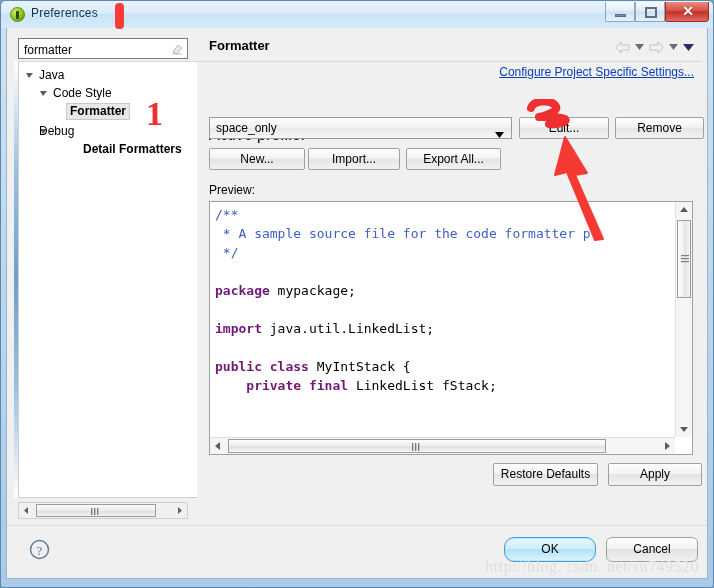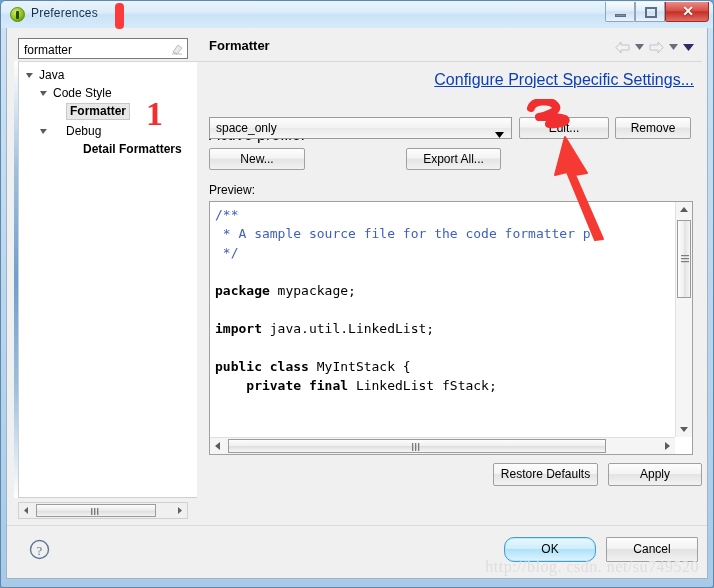--- a/index.html
+++ b/index.html
@@ -117,54 +117,54 @@
     border-bottom:1px solid #d8d8d8;
   }
   #page-title{
     position:absolute;left:12px;top:5px;font-size:13px;font-weight:bold;color:#000;
   }
   #nav{
     position:absolute;right:8px;top:6px;height:16px;display:flex;align-items:center;gap:5px;
   }
   .navarrow svg{display:block;}
   #cfg-link{
-    position:absolute;right:8px;top:38px;font-size:16px;color:#0b3fb8;
+    position:absolute;right:8px;top:32px;font-size:12px;color:#0b3fb8;
     text-decoration:underline;cursor:pointer;
   }
   #active-label{position:absolute;left:12px;top:65px;font-size:16px;color:#000;margin-top:28px;}
   #combo{
     position:absolute;left:12px;top:84px;width:303px;height:22px;
     background:linear-gradient(180deg,#fdfdfd 0%,#f2f2f2 48%,#e9e9e9 52%,#f7f7f7 100%);
     border:1px solid #9a9a9a;box-sizing:border-box;
   }
   #combo-value{position:absolute;left:6px;top:3px;font-size:12px;color:#000;}
   #combo-arrow{position:absolute;right:7px;top:9px;}
   .btn{
     position:absolute;height:22px;box-sizing:border-box;
     background:linear-gradient(180deg,#fdfdfd 0%,#f3f3f3 46%,#e4e4e4 50%,#f2f2f2 100%);
     border:1px solid #a0a0a0;border-radius:2px;
     font-size:12px;color:#000;text-align:center;line-height:20px;cursor:default;
     font-family:"Liberation Sans",sans-serif;
   }
   #btn-edit{left:322px;top:84px;width:90px;}
-  #btn-remove{left:418px;top:84px;width:76px;}
+  #btn-remove{left:418px;top:84px;width:89px;}
   #btn-new{left:12px;top:115px;width:96px;}
   #btn-import{left:111px;top:115px;width:92px;}
   #btn-export{left:209px;top:115px;width:95px;}
   #preview-label{position:absolute;left:12px;top:150px;font-size:12px;color:#000;}
   #preview-box{
     position:absolute;left:12px;top:168px;right:9px;height:254px;
     background:#fff;border:1px solid #a0a0a0;box-sizing:border-box;overflow:hidden;
   }
   #code{
     position:absolute;left:5px;top:3px;right:20px;top:3px;
     font-family:"DejaVu Sans Mono", monospace;font-size:13px;line-height:19px;
     white-space:pre;color:#000;
   }
-  .k{color:#000000;font-weight:bold;}
+  .k{color:#701a75;font-weight:bold;}
   .c{color:#3f5fbf;}
   
   #pv-vsb{position:absolute;right:0;top:0;bottom:17px;width:17px;background:#f5f5f5;
     border-left:1px solid #e0e0e0;box-sizing:border-box;}
   #pv-vsb .au,#pv-vsb .ad{position:absolute;left:0;width:16px;height:16px;}
   #pv-vsb .au{top:0;} #pv-vsb .ad{bottom:0;}
   #pv-vsb .vthumb{position:absolute;left:1px;top:18px;width:14px;height:78px;
     background:linear-gradient(90deg,#fcfcfc 0%,#efefef 50%,#e1e1e1 51%,#f6f6f6 100%);
     border:1px solid #9b9b9b;box-sizing:border-box;}
   #pv-vsb .vgrip{position:absolute;left:3px;top:50%;margin-top:-4px;width:8px;height:8px;}
@@ -185,21 +185,21 @@
   #btn-ok{
     position:absolute;right:111px;bottom:16px;width:92px;height:25px;box-sizing:border-box;
     background:linear-gradient(180deg,#eaf7fd 0%,#cfeefb 46%,#aee2f8 50%,#dff4fd 100%);
     border:1px solid #3c9fd6;border-radius:10px;
     box-shadow:0 0 0 1px #bfe6f8 inset;
     font-size:12px;text-align:center;line-height:23px;color:#000;
   }
   #btn-cancel{
     position:absolute;right:9px;bottom:16px;width:92px;height:25px;box-sizing:border-box;
     background:linear-gradient(180deg,#fdfdfd 0%,#f3f3f3 46%,#e2e2e2 50%,#f1f1f1 100%);
-    border:1px solid #a0a0a0;border-radius:1px;
+    border:1px solid #a0a0a0;border-radius:6px;
     font-size:12px;text-align:center;line-height:23px;color:#000;
   }
   #watermark{
     position:absolute;right:8px;bottom:2px;
     font-family:"Liberation Serif",serif;font-size:16px;color:#dedede;letter-spacing:.5px;
     white-space:nowrap;
   }
   
   .anno{position:absolute;pointer-events:none;}
   #anno-bar{left:114px;top:2px;width:9px;height:26px;background:#fb3b3b;border-radius:4px;}
@@ -257,21 +257,21 @@
         </div>
         <div class="tnode" style="left:34px;top:22px;">Code Style</div>
 
         <div class="tnode tsel" style="left:47px;top:41px;">Formatter</div>
 
         <div class="tarrow" style="left:20px;top:60px;">
           <svg width="8" height="8" viewBox="0 0 8 8">
               <path d="M0 1 L7 1 L3 6 Z" fill="#5a5a5a"></path>
             </svg>
         </div>
-        <div class="tnode" style="left:47px;top:60px;text-align:center;">Debug</div>
+        <div class="tnode" style="left:20px;top:60px;text-align:center;">Debug</div>
 
         <div class="tnode tbold" style="left:48px;top:78px;padding-left:16px;">Detail Formatters</div>
       </div>
 
       <div id="left-hsb">
         <div class="arrowL">
           <svg width="15" height="15" viewBox="0 0 15 15">
               <path d="M9 4 L9 11 L5 7.5 Z" fill="#606060"></path>
             </svg>
         </div>
@@ -332,20 +332,21 @@
         <span id="combo-arrow">
           <svg width="9" height="6" viewBox="0 0 9 6">
               <path d="M0 0 L9 0 L4.5 6 Z" fill="#000"></path>
             </svg>
         </span>
       </div>
 
       <div class="btn" id="btn-edit">Edit...</div>
       <div class="btn" id="btn-remove">Remove</div>
       <div class="btn" id="btn-new">New...</div>
+      <div class="btn" id="btn-import">Import...</div>
       <div class="btn" id="btn-export">Export All...</div>
 
       <div id="preview-label">Preview:</div>
 
       <div id="preview-box">
         <div id="code"><span class="c">/**</span>
 <span class="c"> * A sample source file for the code formatter p</span>
 <span class="c"> */</span>
 
 <span class="k">package</span> mypackage;

